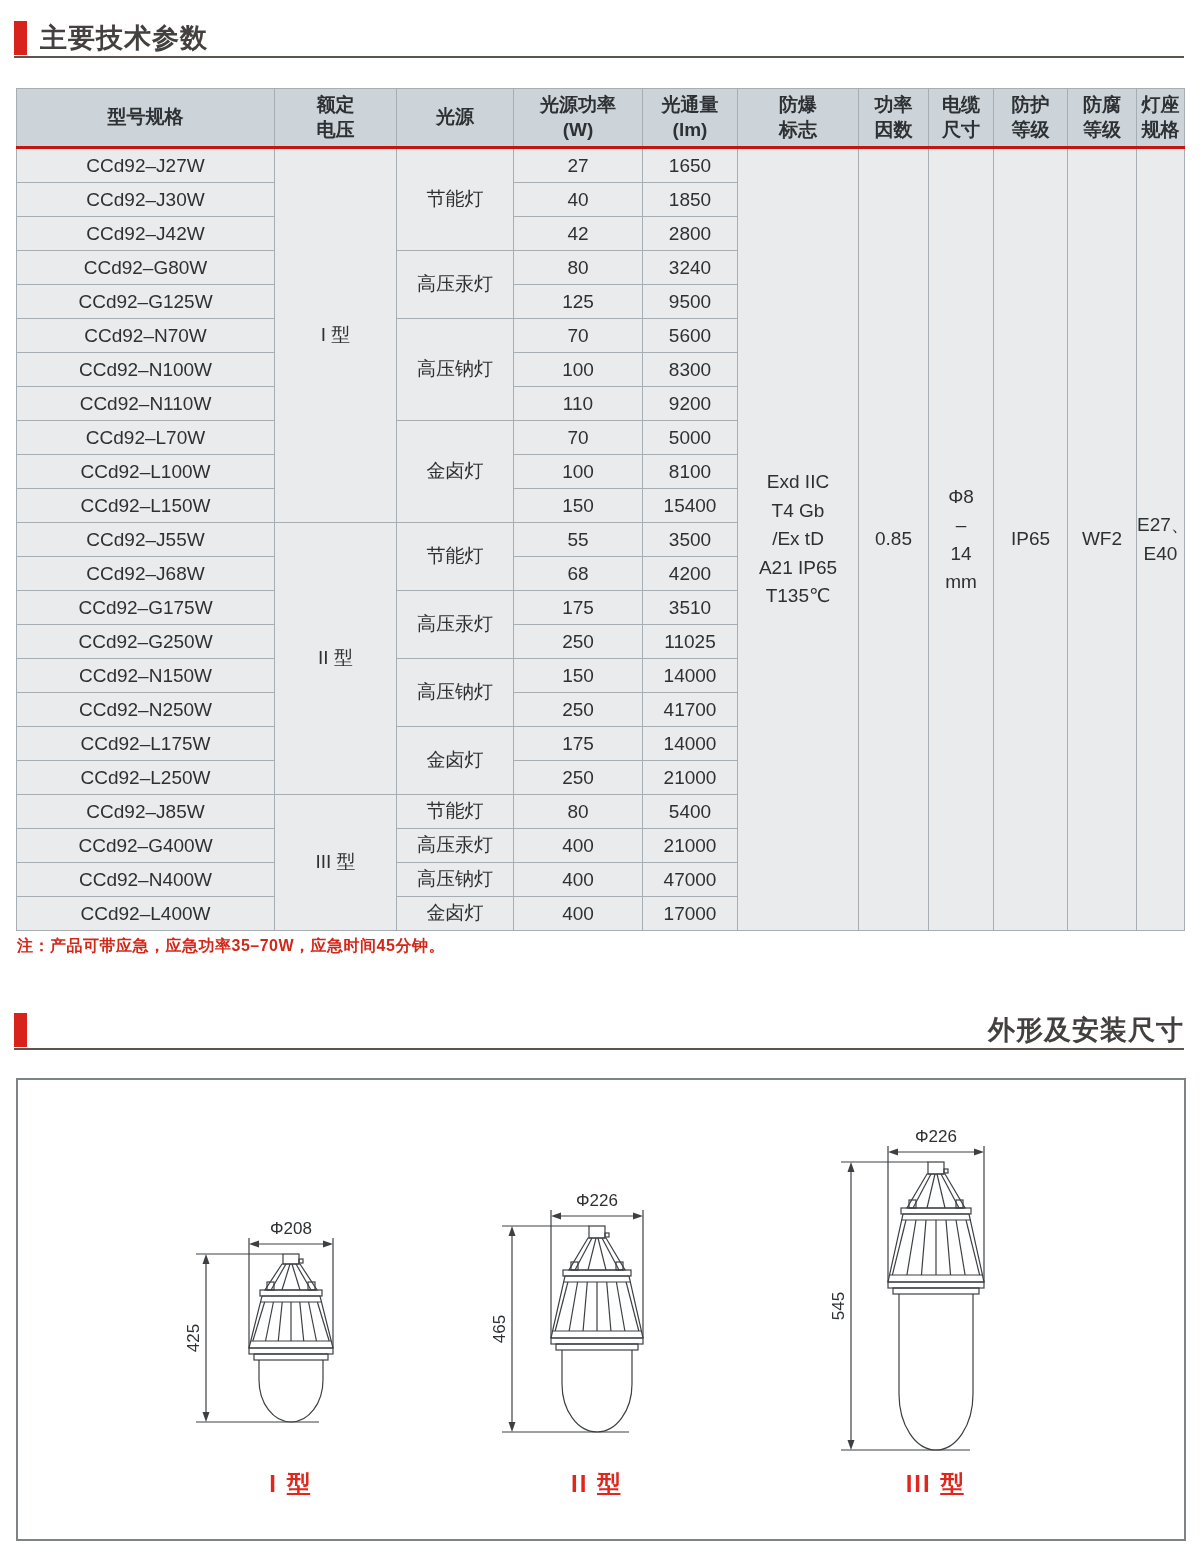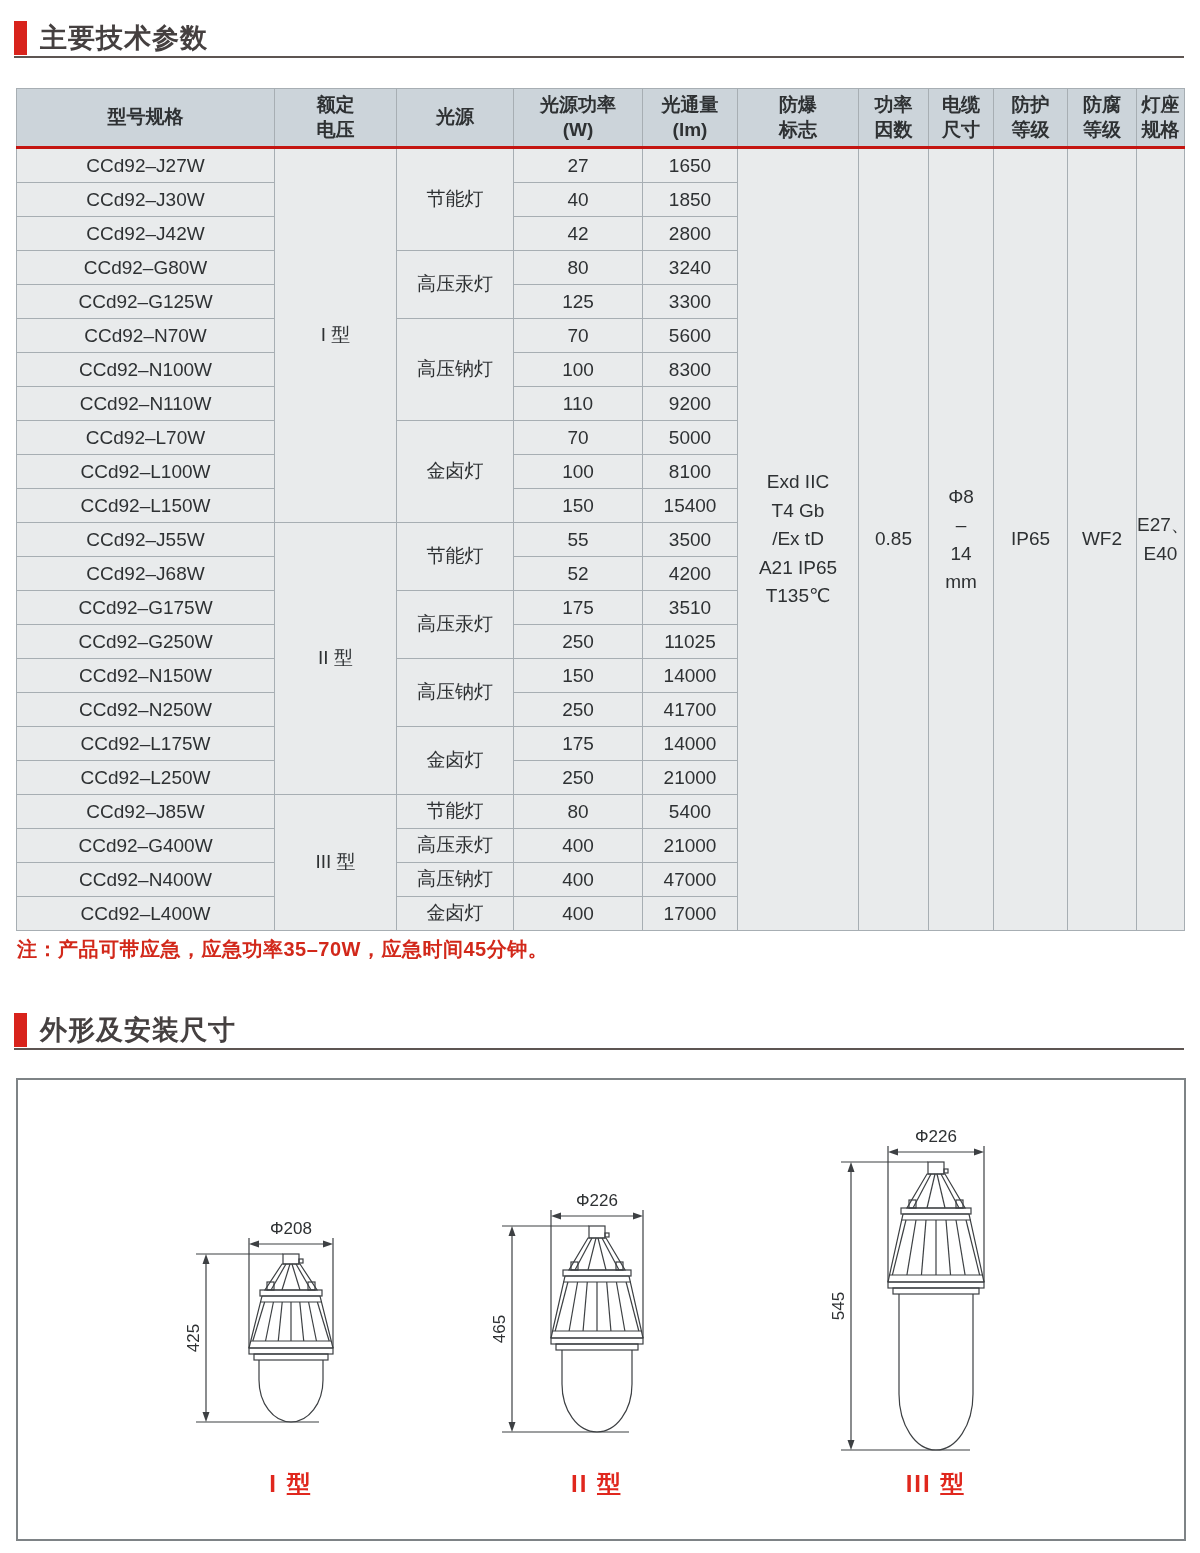--- a/index.html
+++ b/index.html
@@ -15,21 +15,21 @@
   
   .table-wrap{position:absolute;top:88px;left:16px;}
   table{border-collapse:collapse;table-layout:fixed;width:1168px;background:#e9ebec;}
   th,td{border:1px solid #a7aeb3;text-align:center;vertical-align:middle;
     color:#2e3133;font-size:19px;padding:0;overflow:hidden;}
   thead th{background:#ccd4da;height:57px;font-weight:700;line-height:1.3;
     border-bottom:3px solid #c41511;}
   tbody td{height:33px;background:#e9ebec;line-height:1.35;}
   td.merged{line-height:1.5;text-align:center;}
 
-  .note{position:absolute;top:936px;left:17px;color:#d2281a;font-size:20px;
+  .note{position:absolute;top:936px;left:17px;color:#d2281a;font-size:16px;
     font-weight:700;letter-spacing:0.5px;}
 
   
   .diagram-box{position:absolute;top:1078px;left:16px;width:1166px;height:459px;
     border:2px solid #7e8386;background:#fff;}
   .lamp-fig{position:absolute;}
   .diagram-box svg line,.diagram-box svg path,.diagram-box svg rect{
     stroke:#3d4043;fill:none;stroke-width:1.2px;}
   .diagram-box svg path.fill{fill:#3d4043;stroke:none;}
   .diagram-box svg text{fill:#2e3133;font-size:17px;stroke:none;
@@ -103,21 +103,21 @@
           </tr>
           <tr>
             <td>CCd92–G80W</td>
             <td rowspan="2" class="merged">高压汞灯</td>
             <td>80</td>
             <td>3240</td>
           </tr>
           <tr>
             <td>CCd92–G125W</td>
             <td>125</td>
-            <td>3300</td>
+            <td>9500</td>
           </tr>
           <tr>
             <td>CCd92–N70W</td>
             <td rowspan="3" class="merged">高压钠灯</td>
             <td>70</td>
             <td>5600</td>
           </tr>
           <tr>
             <td>CCd92–N100W</td>
             <td>100</td>
@@ -146,21 +146,21 @@
           </tr>
           <tr>
             <td>CCd92–J55W</td>
             <td rowspan="8" class="merged">II 型</td>
             <td rowspan="2" class="merged">节能灯</td>
             <td>55</td>
             <td>3500</td>
           </tr>
           <tr>
             <td>CCd92–J68W</td>
-            <td>52</td>
+            <td>68</td>
             <td>4200</td>
           </tr>
           <tr>
             <td>CCd92–G175W</td>
             <td rowspan="2" class="merged">高压汞灯</td>
             <td>175</td>
             <td>3510</td>
           </tr>
           <tr>
             <td>CCd92–G250W</td>
@@ -213,21 +213,21 @@
             <td class="merged">金卤灯</td>
             <td>400</td>
             <td>17000</td>
           </tr>
         </tbody>
     </table>
   </div>
 
   <div class="note">注：产品可带应急，应急功率35–70W，应急时间45分钟。</div>
 
-  <div class="section-header" style="top:1012px;">
+  <div class="section-header" style="top:1012px;justify-content:space-between;">
     <span class="red-bar"></span>
     <span class="section-title">外形及安装尺寸</span>
   </div>
 
   <div class="diagram-box" id="diagram-box">
       <svg class="lamp-fig" style="left:168px;top:134px" width="175" height="216" viewBox="0 0 175 216">
         <line x1="63" y1="24" x2="63" y2="134"></line>
         <line x1="147" y1="24" x2="147" y2="134"></line>
         <line x1="72" y1="30" x2="138" y2="30"></line>
         <path class="fill" d="M 63 30 l 10 -3.5 v 7 z"></path>

